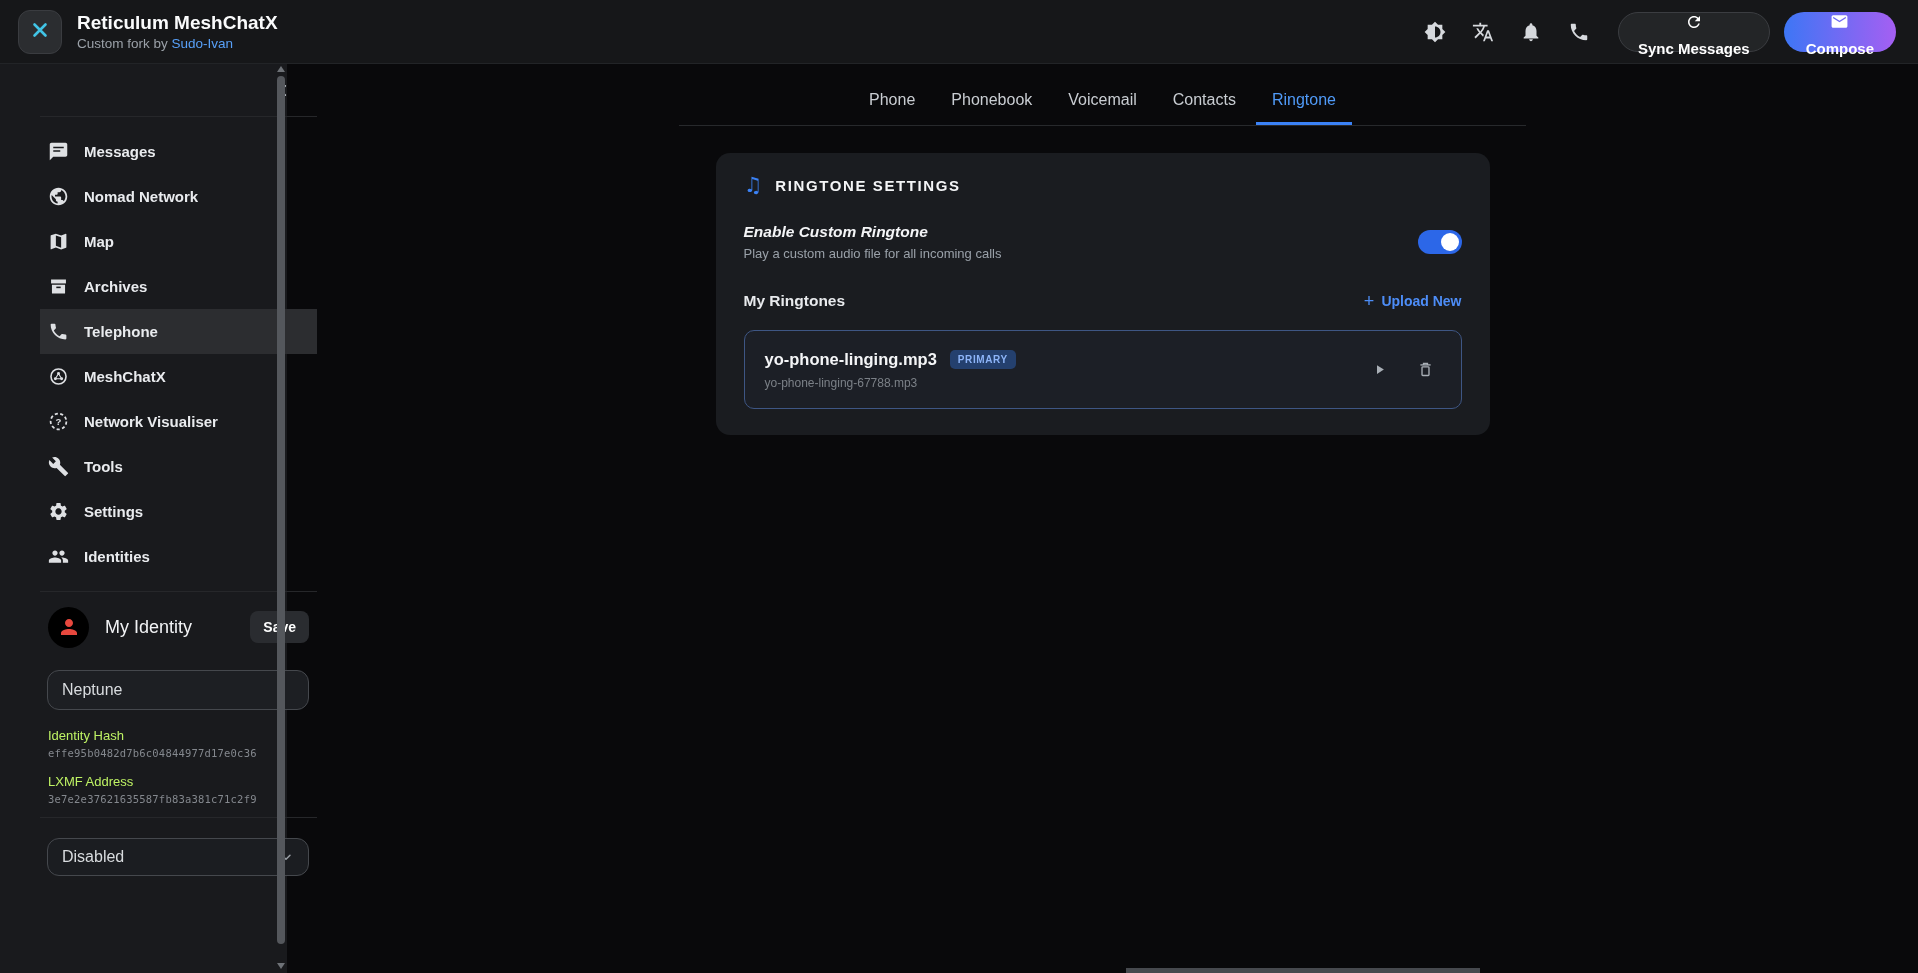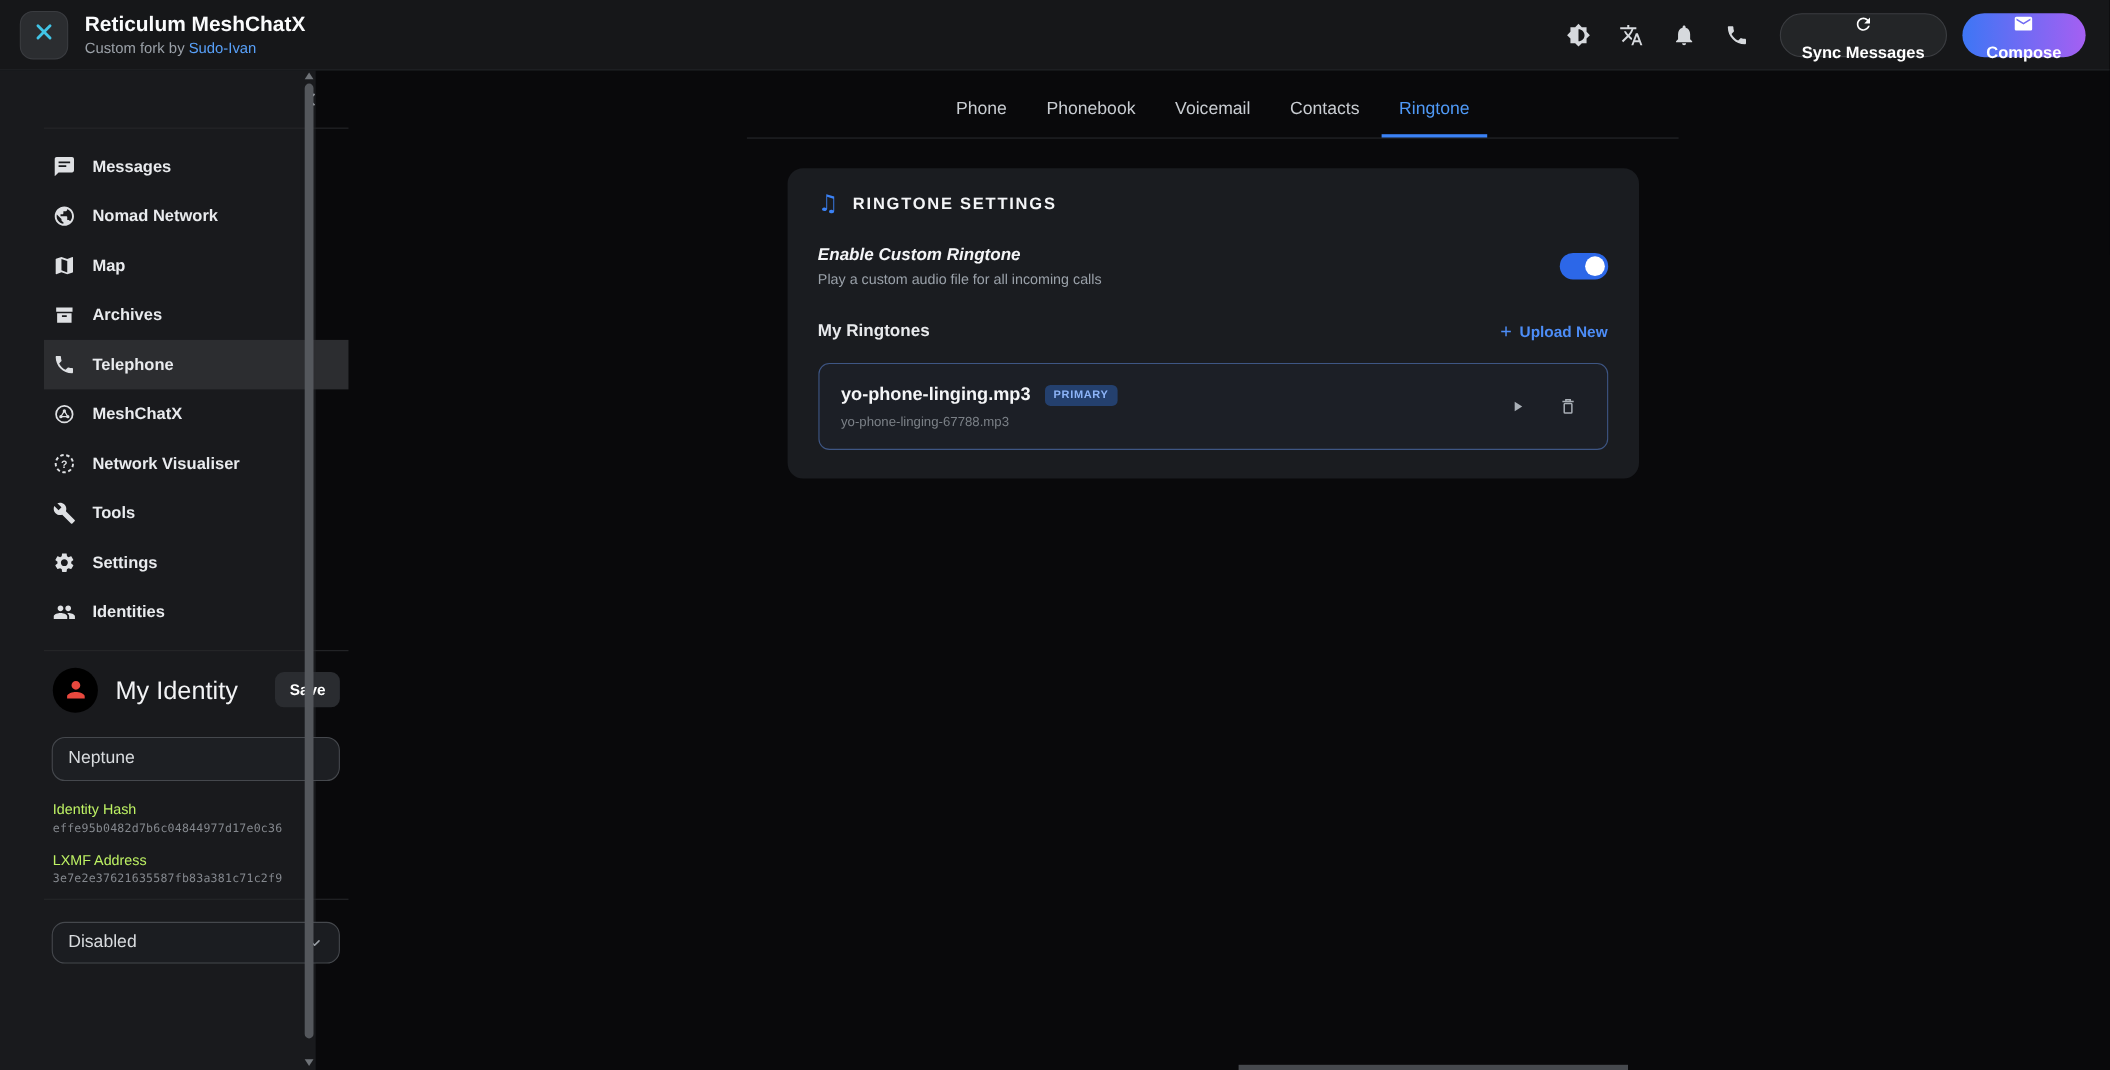--- a/index.html
+++ b/index.html
@@ -38,21 +38,21 @@
   .nav{padding-top:12px;}
   .nav-item{height:45px;display:flex;align-items:center;padding-left:8px;gap:15px;cursor:pointer;}
   .nav-item.active{background:#2c2d30;}
   .nav-icon{width:21px;height:21px;color:#dee0e3;flex:0 0 auto;}
   .nav-icon svg{width:21px;height:21px;display:block;}
   .nav-label{font-size:15px;font-weight:700;color:#e9ebee;}
   .nav-divider{margin-top:12px;}
   .identity-head{display:flex;align-items:center;margin:14px 8px 0 8px;height:42px;}
   .avatar{width:41px;height:41px;border-radius:50%;background:#000;display:flex;align-items:center;justify-content:center;flex:0 0 auto;}
   .avatar svg{width:24px;height:24px;fill:#e8483e;}
-  .identity-title{font-size:23px;color:#f2f3f5;margin-left:16px;flex:1;}
+  .identity-title{font-size:18px;color:#f2f3f5;margin-left:16px;flex:1;}
   .small-btn{background:#2a2c30;color:#fff;font-weight:700;font-size:14px;border:none;border-radius:8px;
              padding:8px 13px;cursor:pointer;font-family:inherit;}
   .name-input{display:block;margin:22px 7px 0 7px;width:262px;height:40px;background:#1d1f23;
               border:1px solid #45484d;border-radius:12px;color:#d9dcdf;font-size:16px;padding:0 14px;
               font-family:inherit;outline:none;}
   .hash-label{margin:18px 8px 0 8px;font-size:13px;color:#bef264;}
   .hash-value{margin:4px 8px 0 8px;font-family:"DejaVu Sans Mono","Liberation Mono",monospace;
               font-size:10.5px;color:#84888e;letter-spacing:.2px;white-space:nowrap;}
   .announce-row{display:flex;align-items:center;margin:14px 8px 0 10px;height:34px;}
   .announce-icon{width:23px;height:23px;color:#eceef0;}

